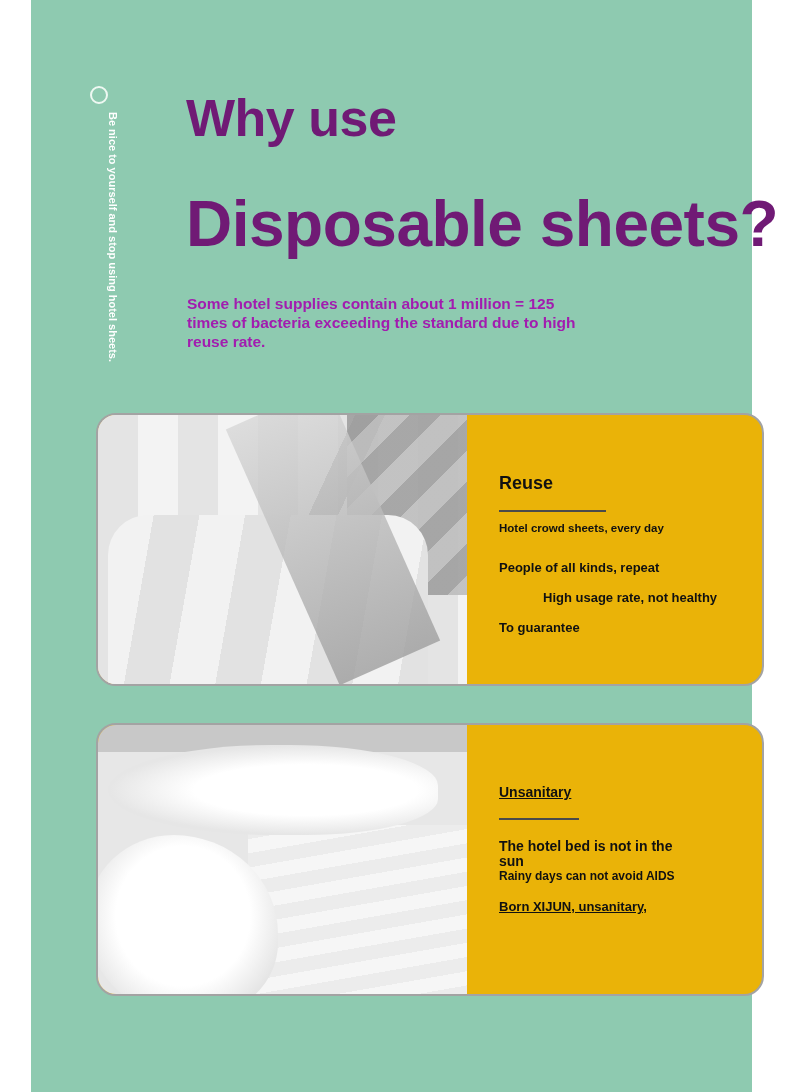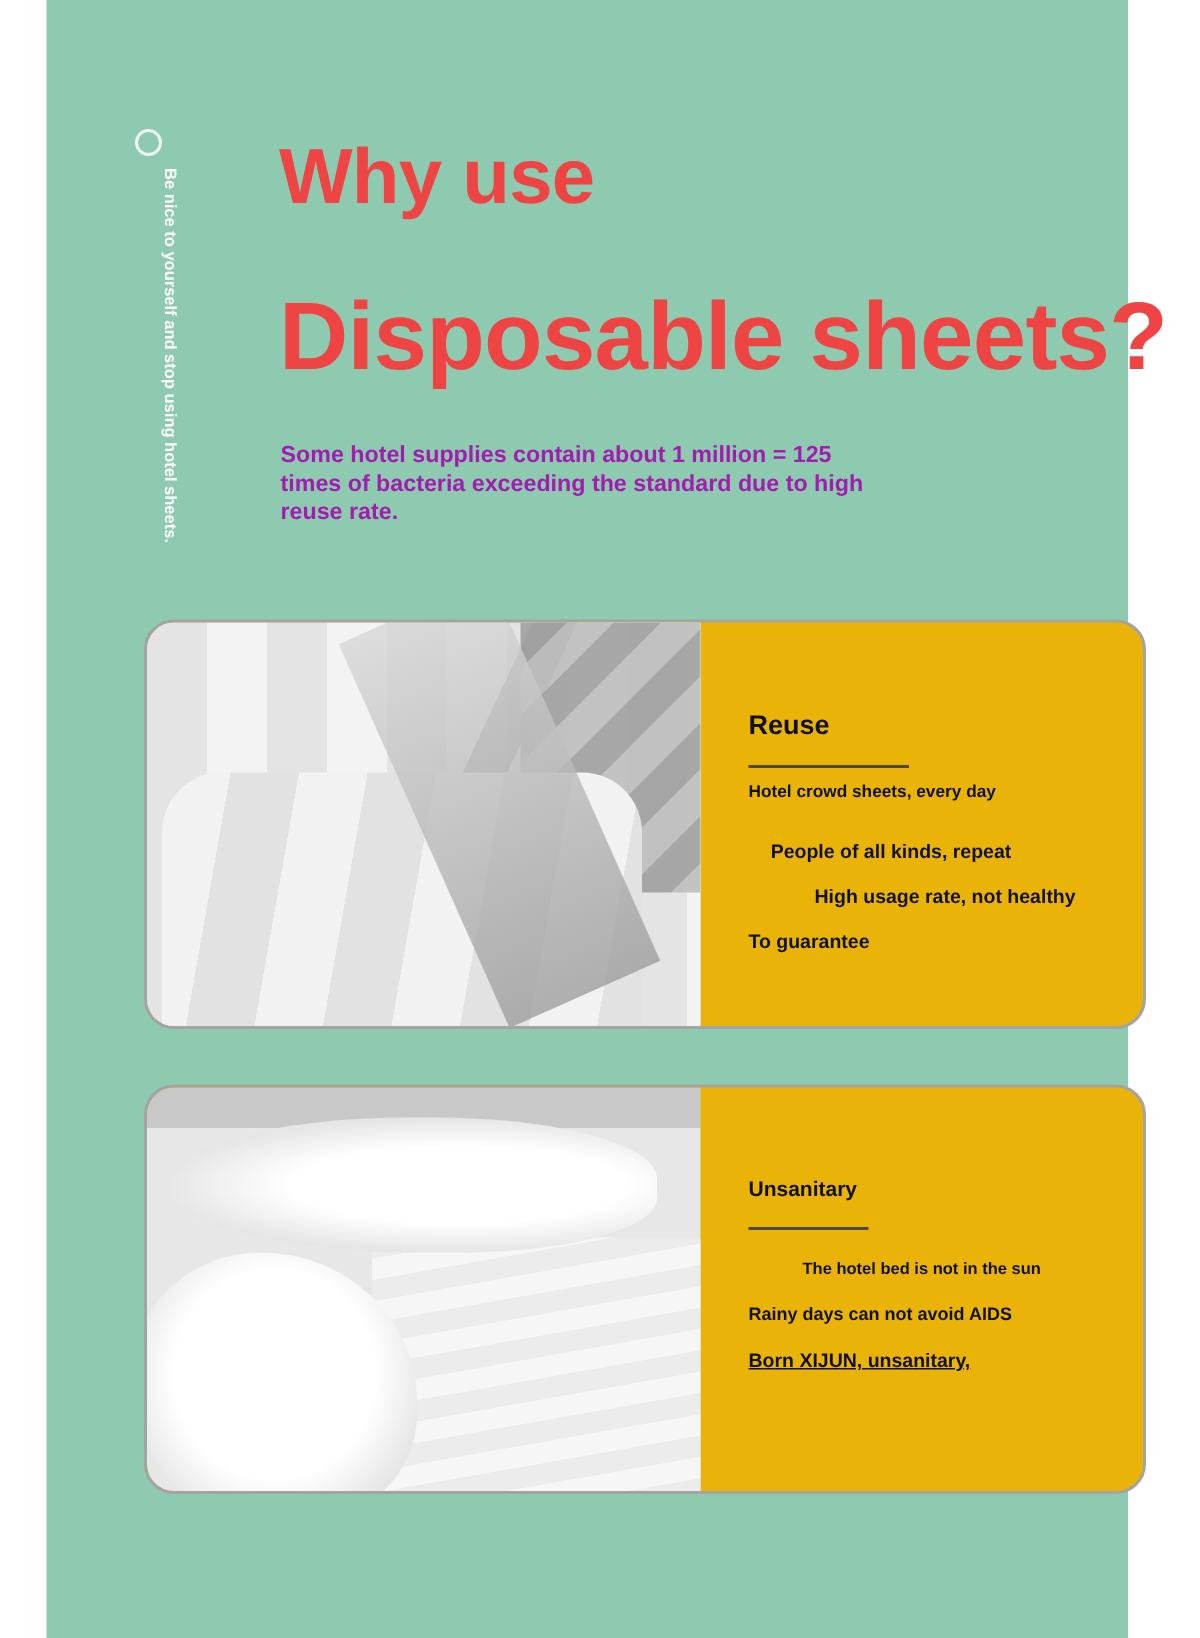--- a/index.html
+++ b/index.html
@@ -22,21 +22,21 @@
       position: absolute; left: 4px; top: 26px;
       writing-mode: vertical-rl; color: #ffffff; font-weight: bold; font-size: 11px;
       line-height: 11px; width: 24px; height: 270px;
     }
     .side .tick {
       position: absolute; left: 9px; top: 340px; width: 2px; height: 40px;
       background: linear-gradient(#8ecab0, #ffffff);
       opacity: 0.7;
     }
     .title1, .title2 {
-      position: absolute; left: 186px; color: #ef4444; font-weight: bold; margin: 0;
+      position: absolute; left: 186px; color: #701a75; font-weight: bold; margin: 0;
       letter-spacing: -0.5px;
     }
     .title1 { top: 88px; font-size: 52px; line-height: 60px; }
     .title2 { top: 194px; font-size: 64px; line-height: 60px; }
     .intro {
       position: absolute; left: 187px; top: 294px; width: 400px; color: #a21caf;
       font-size: 15.5px; font-weight: bold; line-height: 19px; margin: 0;
     }
     .card {
       position: absolute; left: 96px; width: 668px; height: 273px;
@@ -85,26 +85,26 @@
       position: absolute; left: 150px; top: 100px; width: 230px; height: 180px;
       background: repeating-linear-gradient(170deg, #ececec 0 14px, #f6f6f6 14px 28px);
     }
     .content { position: absolute; left: 401px; top: 0; width: 185px; height: 100%; color: #111111; }
     .content .head { position: absolute; left: 0; font-weight: bold; margin: 0; }
     .content .rule { position: absolute; left: 0; height: 2px; background: #4a4a4a; }
     .content .item { position: absolute; left: 0; width: 190px; font-weight: bold; margin: 0; line-height: 15px; }
     .card1 .head { top: 58px; font-size: 18px; }
     .card1 .rule { top: 95px; width: 107px; }
     .card1 .i0 { top: 106px; font-size: 11.5px; line-height: 14px; }
-    .card1 .i1 { top: 145px; font-size: 13px; text-align: center; }
+    .card1 .i1 { top: 145px; font-size: 13px; }
     .card1 .i2 { top: 175px; font-size: 13px; margin-left: 44px; }
     .card1 .i3 { top: 205px; font-size: 13px; }
-    .card2 .head { top: 59px; font-size: 14px; }
+    .card2 .head { top: 59px; font-size: 14px; text-decoration: underline; }
     .card2 .rule { top: 93px; width: 80px; }
-    .card2 .i0 { top: 114px; font-size: 11px; margin-left: 36px; }
+    .card2 .i0 { top: 114px; font-size: 14px; }
     .card2 .i1 { top: 144px; font-size: 12px; }
     .card2 .i2 { top: 174px; font-size: 13px; text-decoration: underline; }
     .card2 .i3 { top: 198px; font-size: 13px; line-height: 16px; width: 130px; }
   </style>
 </head>
 <body>
 
 <div class="panel"></div>
 
 <div class="side">

